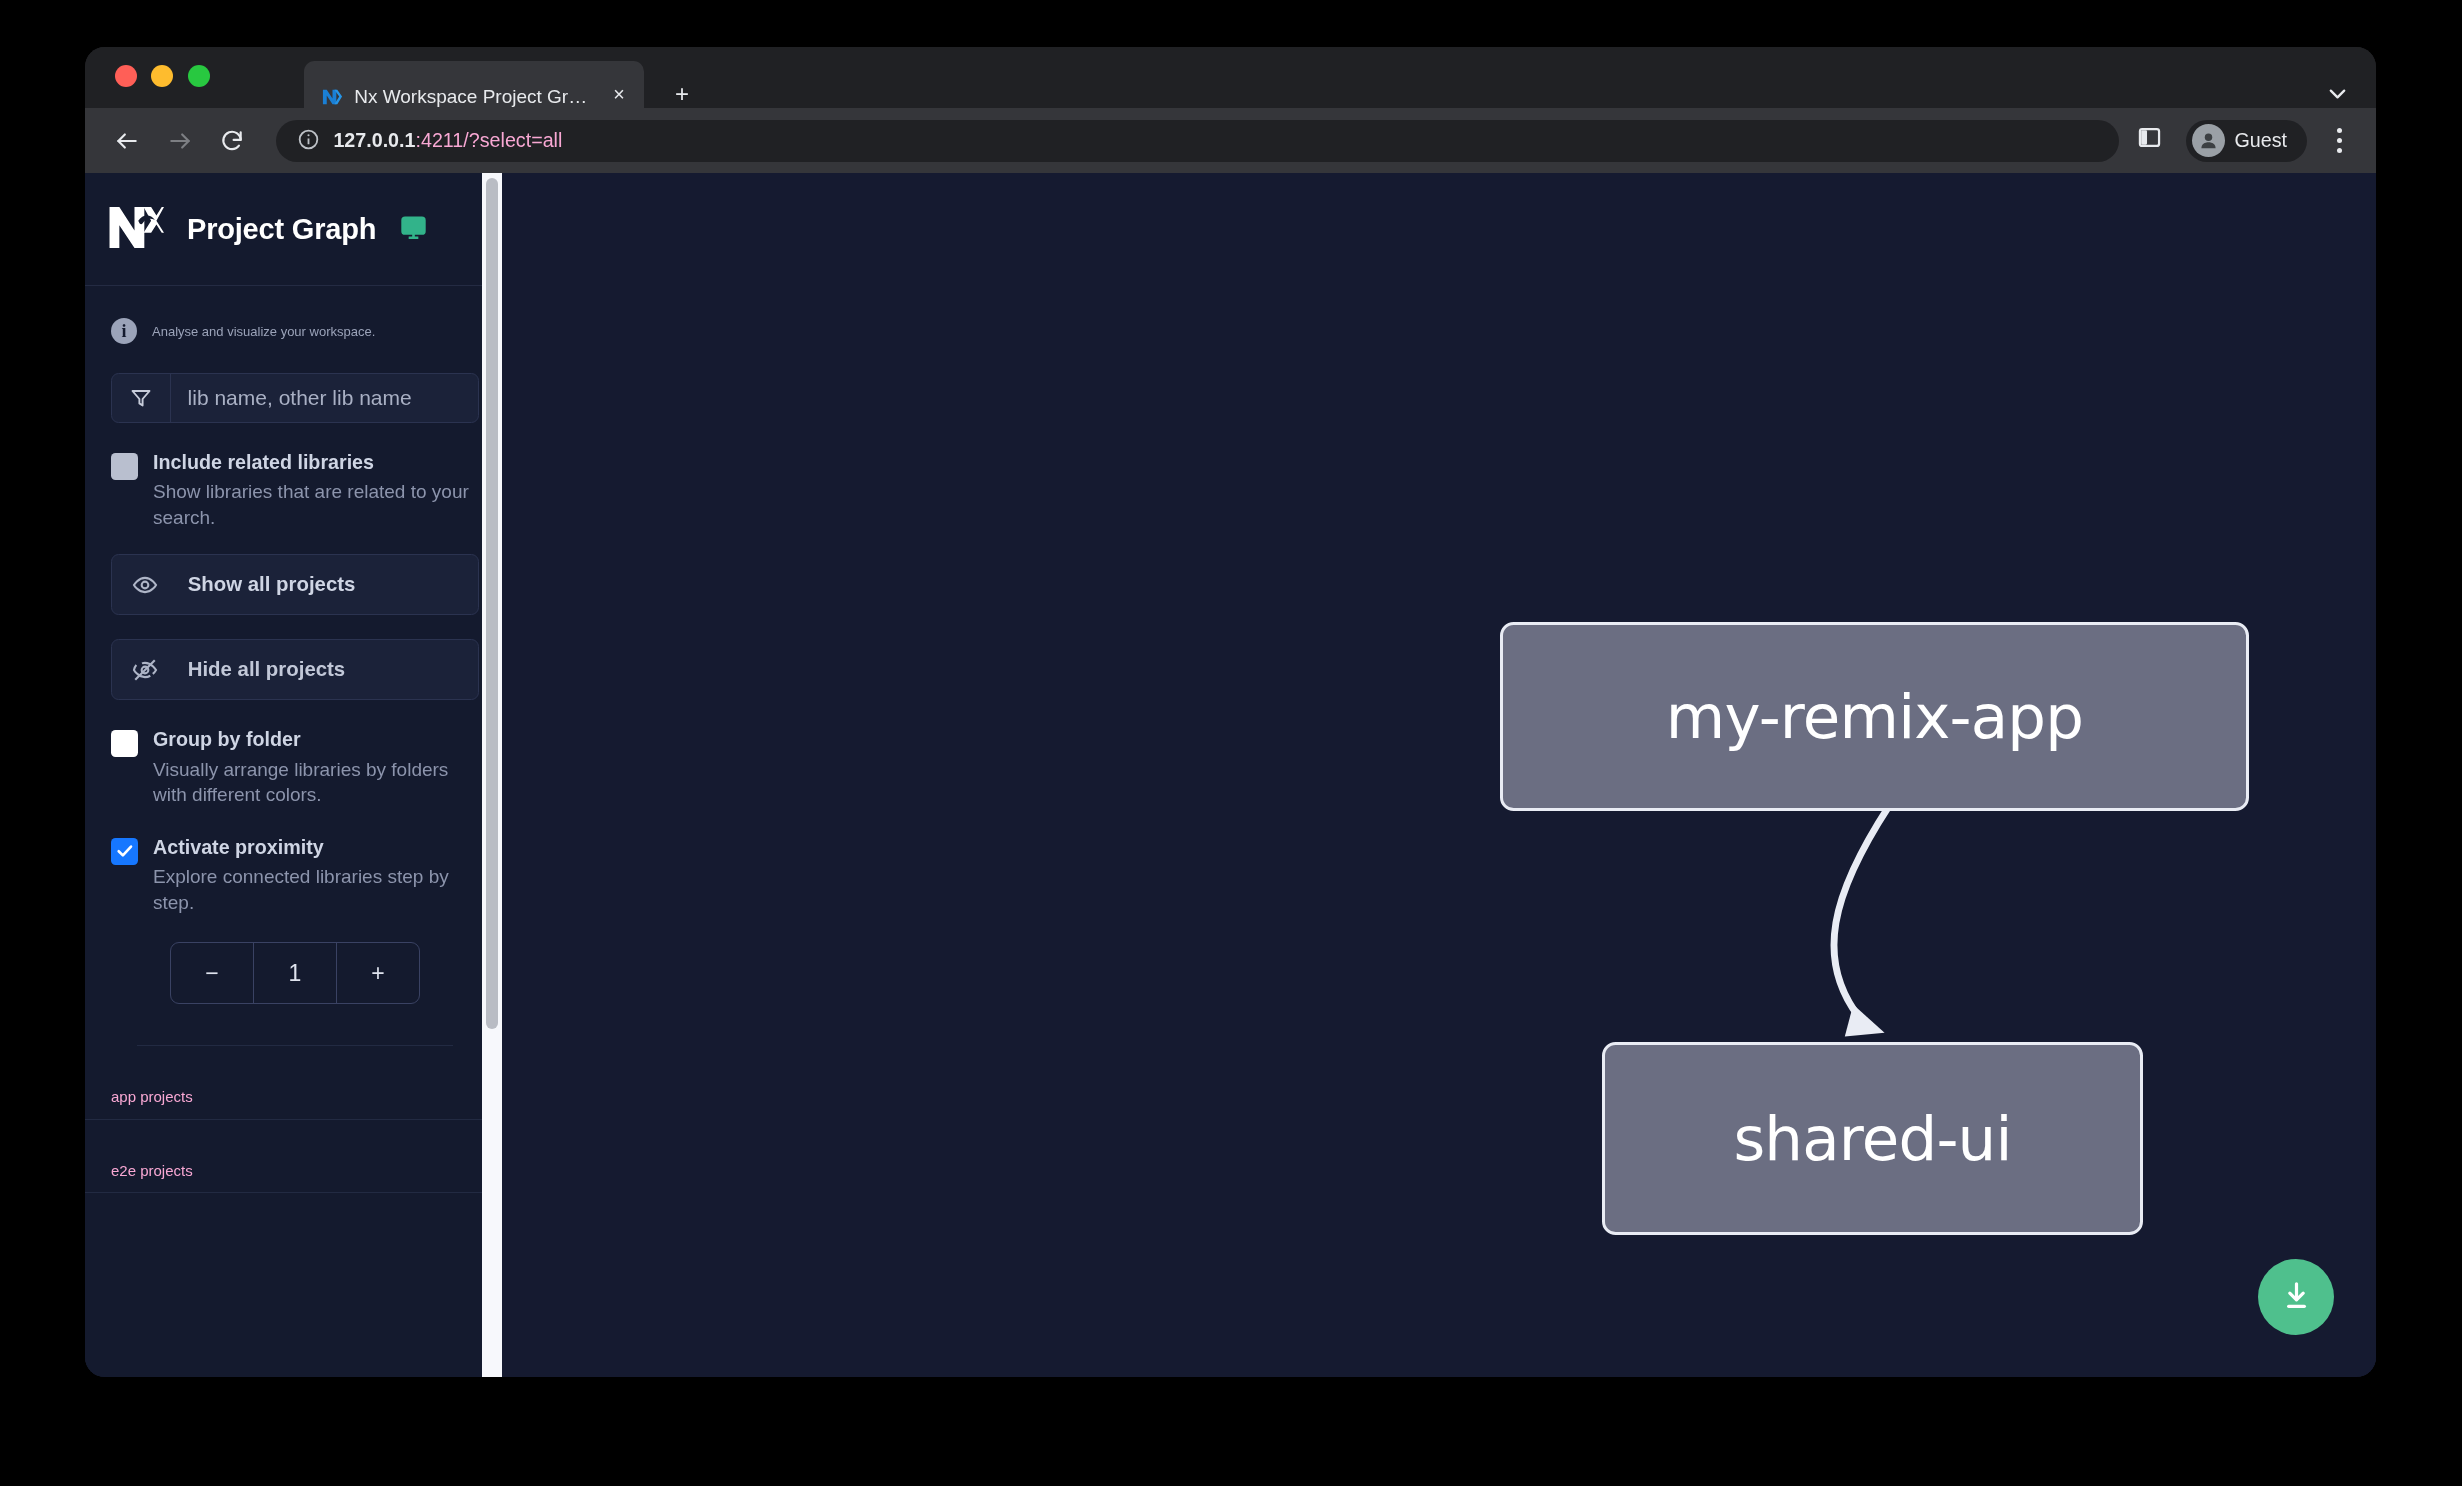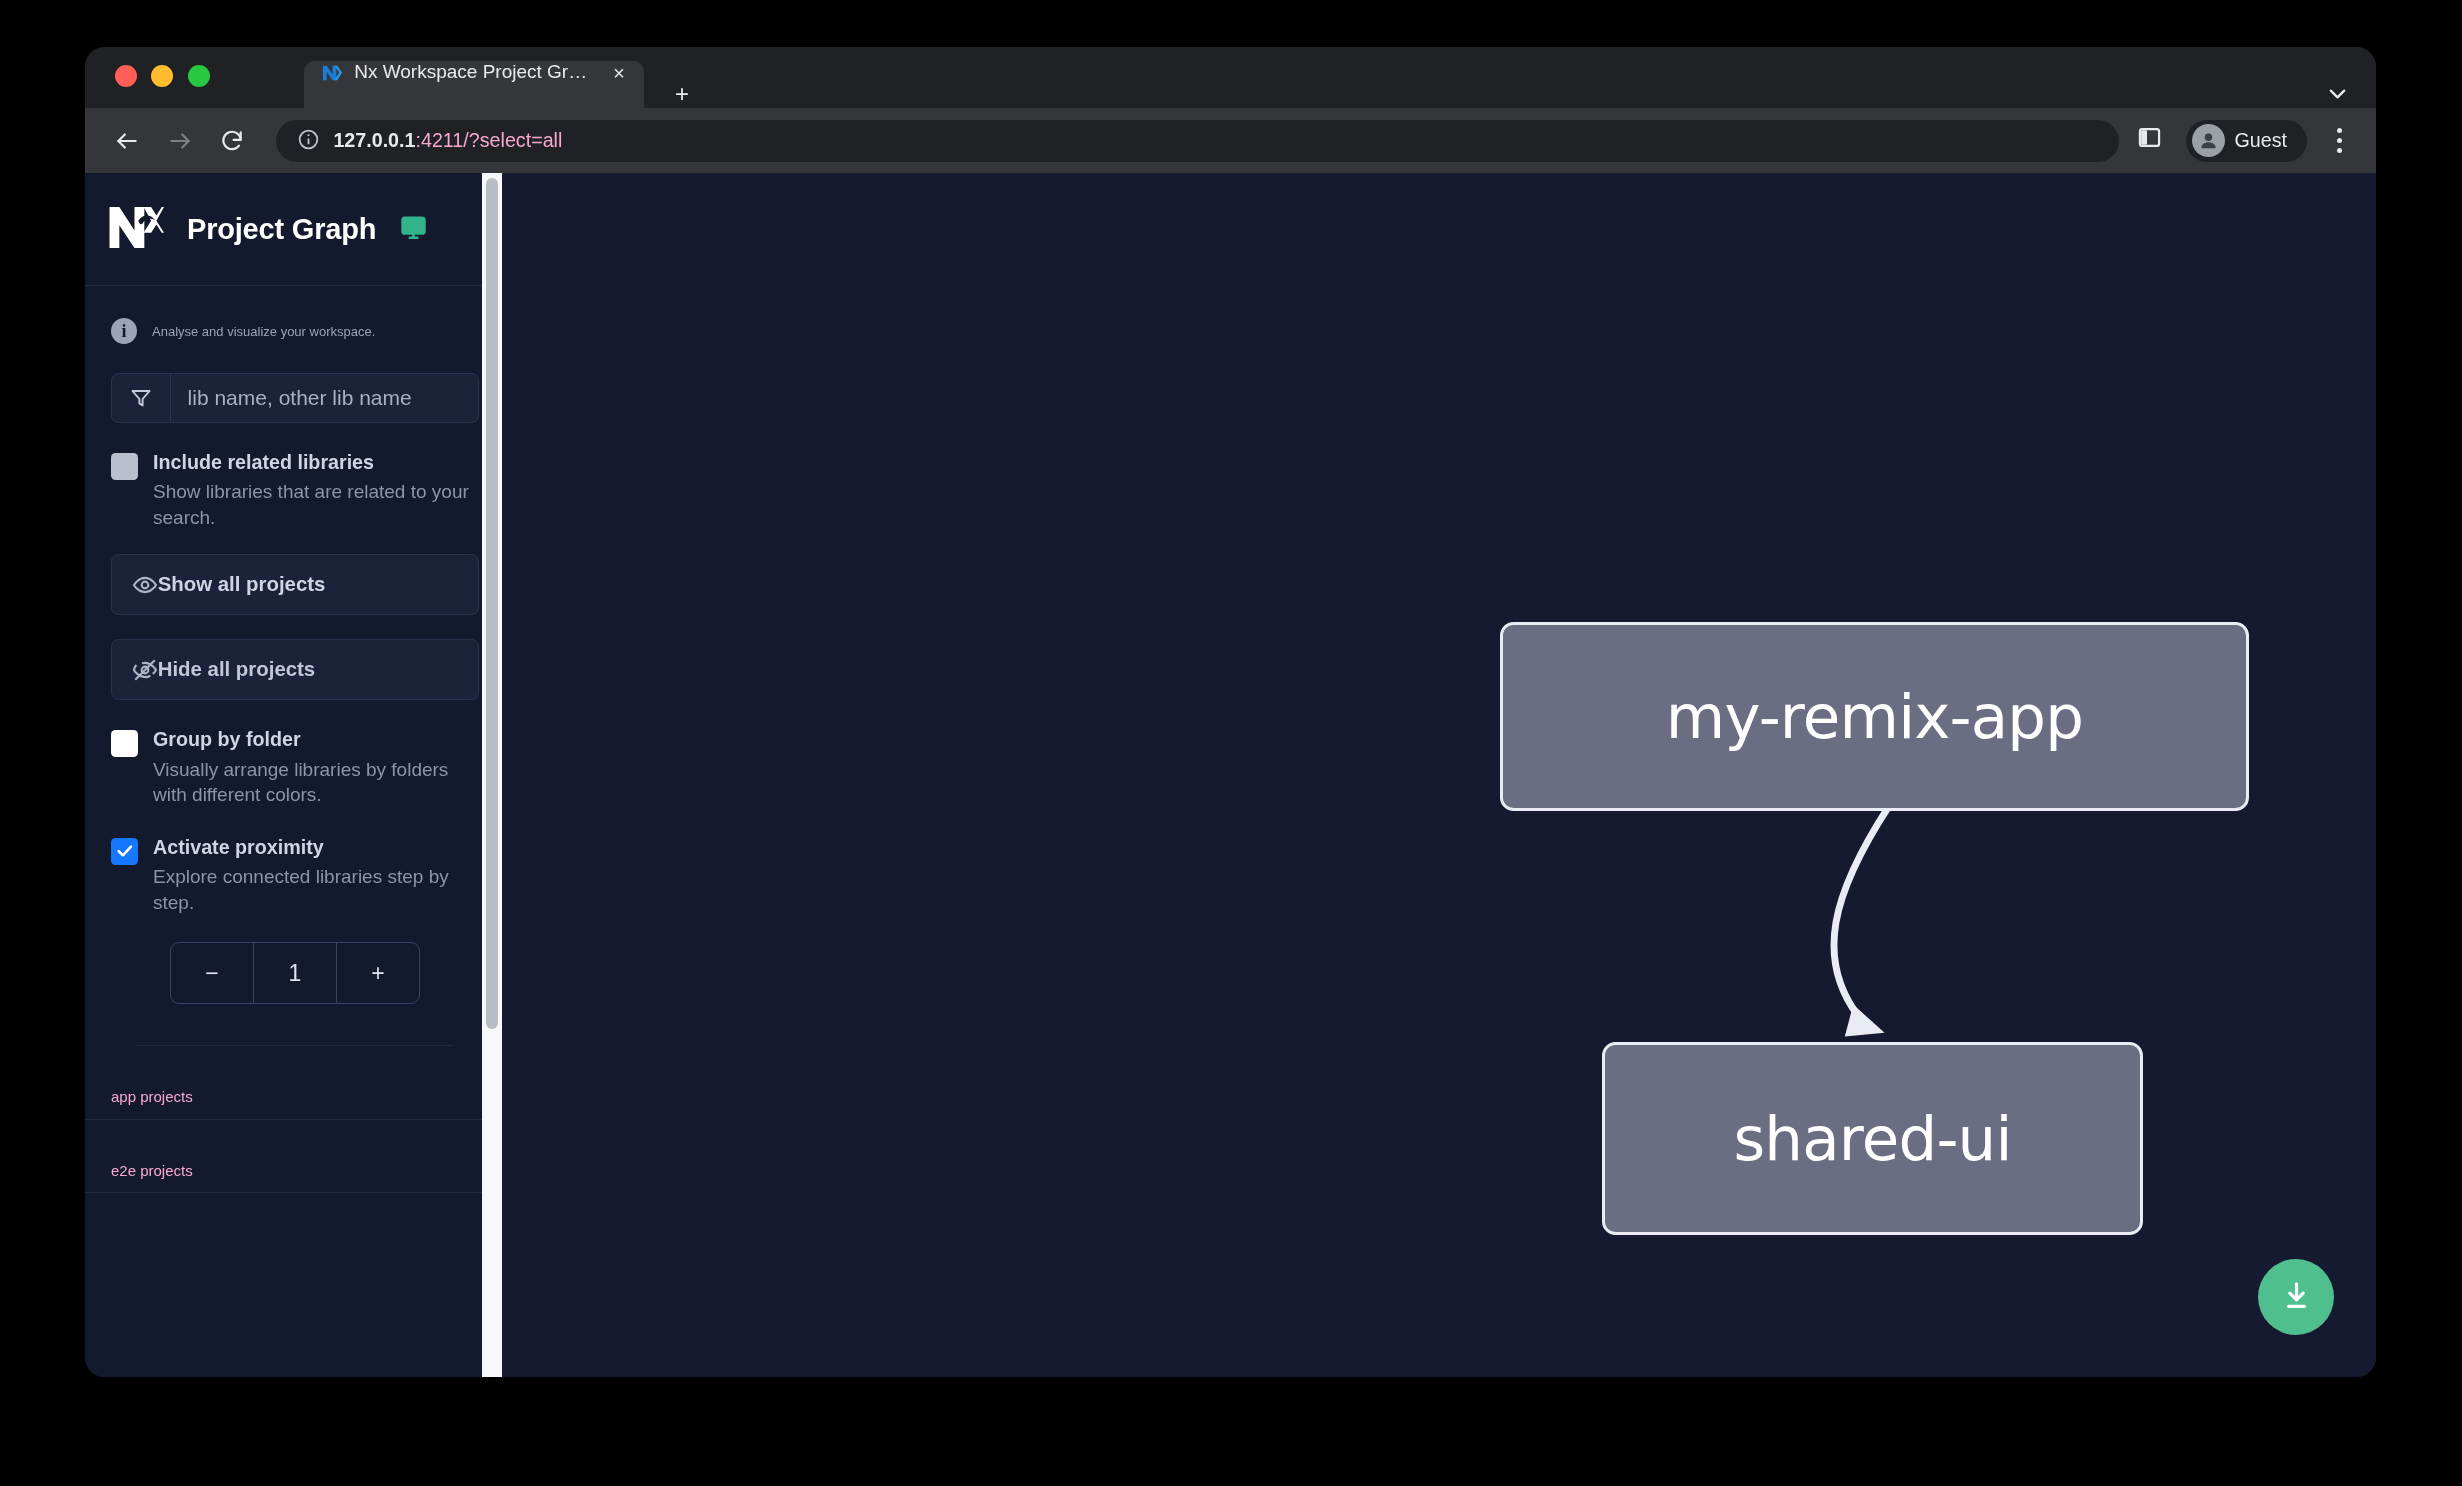--- a/index.html
+++ b/index.html
@@ -36,21 +36,21 @@
   .light { width: 22px; height: 22px; border-radius: 50%; }
   .light.red { background: #ff5f57; }
   .light.yellow { background: #febc2e; }
   .light.green { background: #28c840; }
 
   #tab {
     position: absolute; left: 219px; top: 13.6px;
     width: 340px; height: 47px;
     background: #35363a;
     border-radius: 10.6px 10.6px 0 0;
-    display: flex; align-items: flex-start;
+    display: flex; align-items: flex-end;
     padding: 0 12px 0 16.6px;
     gap: 10.6px;
   }
   #tab .favicon { width: 23px; height: 23px; flex: 0 0 auto; }
   #tab .tab-title {
     color: #e8eaed; font-size: 19px;
     white-space: nowrap; overflow: hidden; text-overflow: ellipsis;
     flex: 1 1 auto;
   }
   #tab .tab-close {
@@ -213,21 +213,21 @@
   .checkbox.checked { background: #1677ff; }
   .checkbox.checked svg { display: block; }
 
   .side-btn {
     margin-top: 24px;
     height: 61px;
     background: #1b2239;
     border: 1.5px solid #2b3350;
     border-radius: 7.6px;
     display: flex; align-items: center;
-    gap: 0;
+    gap: 30px;
     padding-left: 19.7px;
     color: #cfd5e4; font-size: 20.4px; font-weight: bold;
   }
   .side-btn .btn-icon { color: #aeb5c7; display: flex; flex: 0 0 auto; }
   .side-btn.muted { color: #c2c8d8; }
 
   #stepper {
     margin: 27px auto 0 auto;
     width: 250px; height: 62px;
     border: 1.5px solid #3a4karate; 

